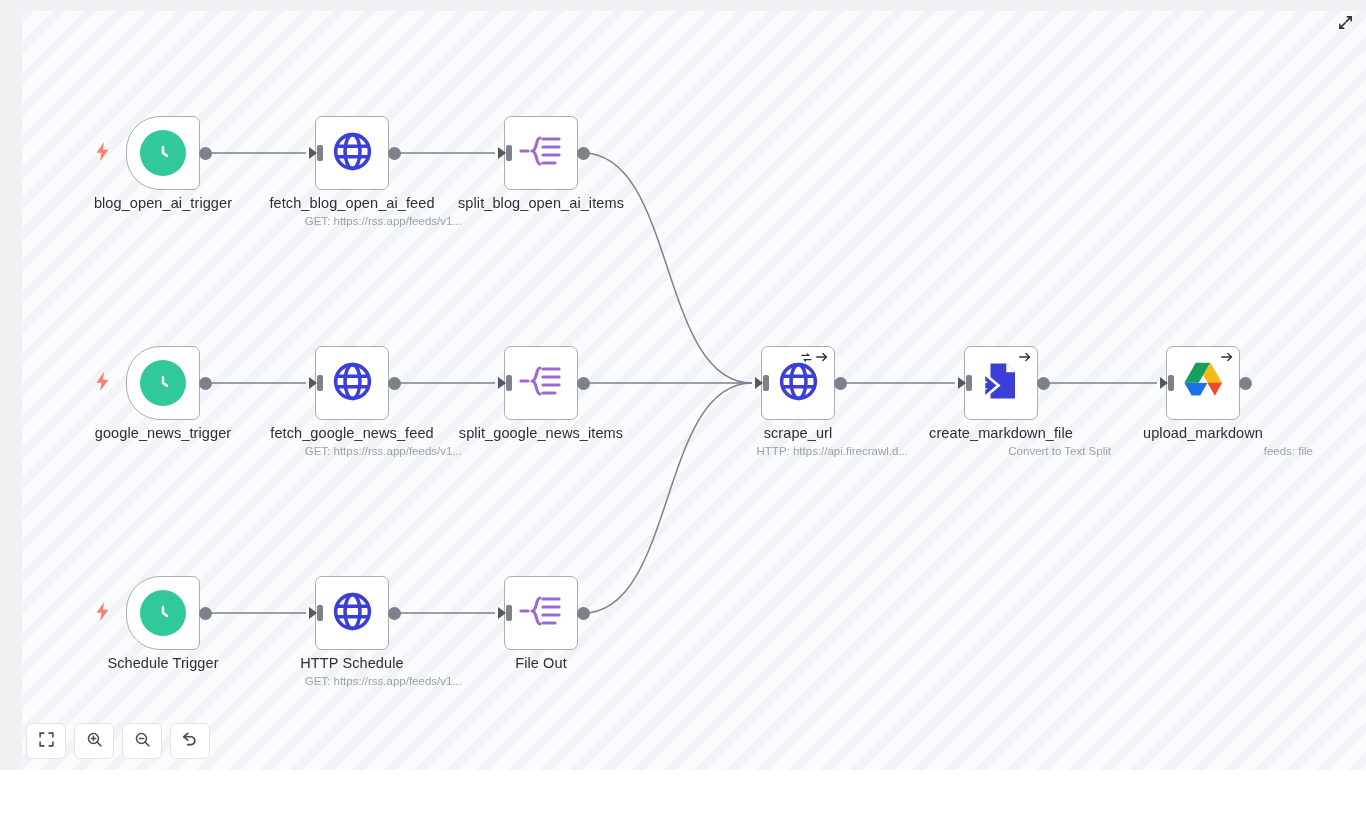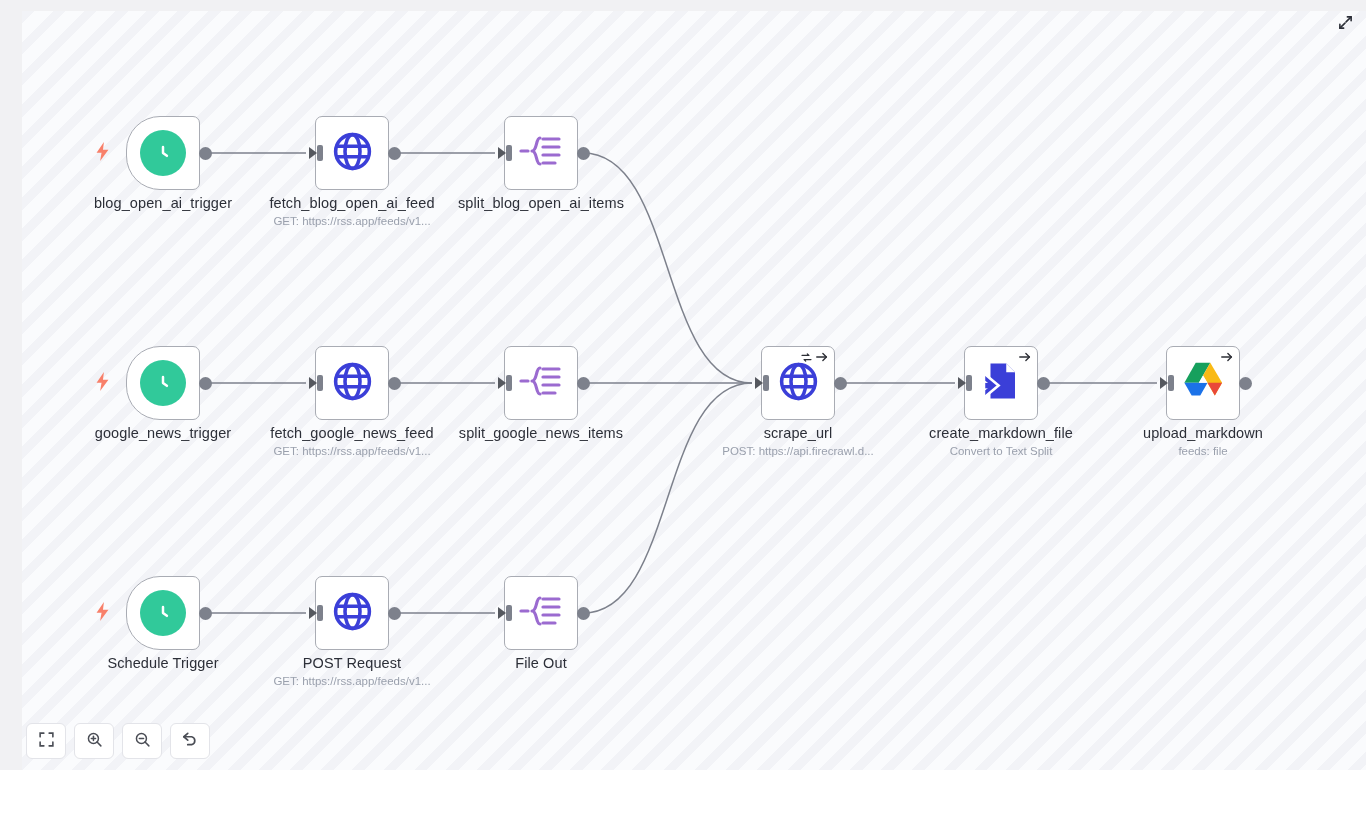--- a/index.html
+++ b/index.html
@@ -95,21 +95,21 @@
     letter-spacing: 0.1px;
     white-space: nowrap;
     overflow: visible;
   }
 
   .node-sub {
     position: absolute;
     left: -110px;
     top: 62px;
     width: 220px;
-    text-align: center;
+    text-align: right;
     font-size: 11.5px;
     color: #9aa0ad;
     white-space: nowrap;
   }
 
   
   .port-out {
     position: absolute;
     width: 13px; height: 13px;
     border-radius: 50%;
@@ -346,21 +346,21 @@
                   <path d="M9 4 L13 8 L9 12"></path>
                 </svg></span>
             </div>
           </div>
           <div class="port-in">
             <div class="tri"></div>
             <div class="bar"></div>
           </div>
           <div class="port-out"></div>
           <div class="node-label">scrape_url</div>
-          <div class="node-sub">POST: https://api.firecrawl.d...</div>
+          <div class="node-sub">HTTP: https://api.firecrawl.d...</div>
         </div>
         <div class="node" style="left: 979px; top: 372px;">
           <div class="node-box">
             <span class="ic"><svg width="42" height="42" viewBox="0 0 24 24">
                 <path d="M6 2 H15 L20 7 V22 H6 Z" fill="#3b3fd8"></path>
                 <path d="M15 2 L15 7 L20 7 Z" fill="#ffffff"></path>
                 <path d="M2.5 8.5 L9.5 15 L2.5 21.5 L2.5 17.5 L6 15 L2.5 11.5 Z" fill="#ffffff"></path>
                 <path d="M3 8 L10 14.6 L3 21.2 L3 17.3 L6.4 14.6 L3 11.9 Z" fill="#3b3fd8"></path>
                 <rect x="3" y="13.1" width="8" height="3.1" fill="#3b3fd8"></rect>
                 <path d="M2.2 7.6 L10.6 14.6 L2.2 21.6" fill="none" stroke="#ffffff" stroke-width="1.5"></path>
@@ -425,21 +425,21 @@
                 <ellipse cx="12" cy="12" rx="4" ry="9"></ellipse>
                 <line x1="3" y1="9.2" x2="21" y2="9.2"></line>
                 <line x1="3" y1="14.8" x2="21" y2="14.8"></line>
               </svg></span>
           </div>
           <div class="port-in">
             <div class="tri"></div>
             <div class="bar"></div>
           </div>
           <div class="port-out"></div>
-          <div class="node-label">POST Request</div>
+          <div class="node-label">HTTP Schedule</div>
           <div class="node-sub">GET: https://rss.app/feeds/v1...</div>
         </div>
         <div class="node" style="left: 519px; top: 602px;">
           <div class="node-box">
             <span class="ic"><svg width="44" height="40" viewBox="0 0 44 40" fill="none">
                 <line x1="2" y1="20" x2="9" y2="20" stroke="#9b6bd0" stroke-width="3.2" stroke-linecap="round"></line>
                 <path d="M21 7 C16.5 7 18.5 20 13 20 C18.5 20 16.5 33 21 33" stroke="#9b6bd0" stroke-width="3.2" fill="none" stroke-linecap="round" stroke-linejoin="round"></path>
                 <line x1="24" y1="8" x2="40" y2="8" stroke="#9b6bd0" stroke-width="3.2" stroke-linecap="round"></line>
                 <line x1="24" y1="16" x2="40" y2="16" stroke="#9b6bd0" stroke-width="3.2" stroke-linecap="round"></line>
                 <line x1="24" y1="24" x2="40" y2="24" stroke="#9b6bd0" stroke-width="3.2" stroke-linecap="round"></line>

